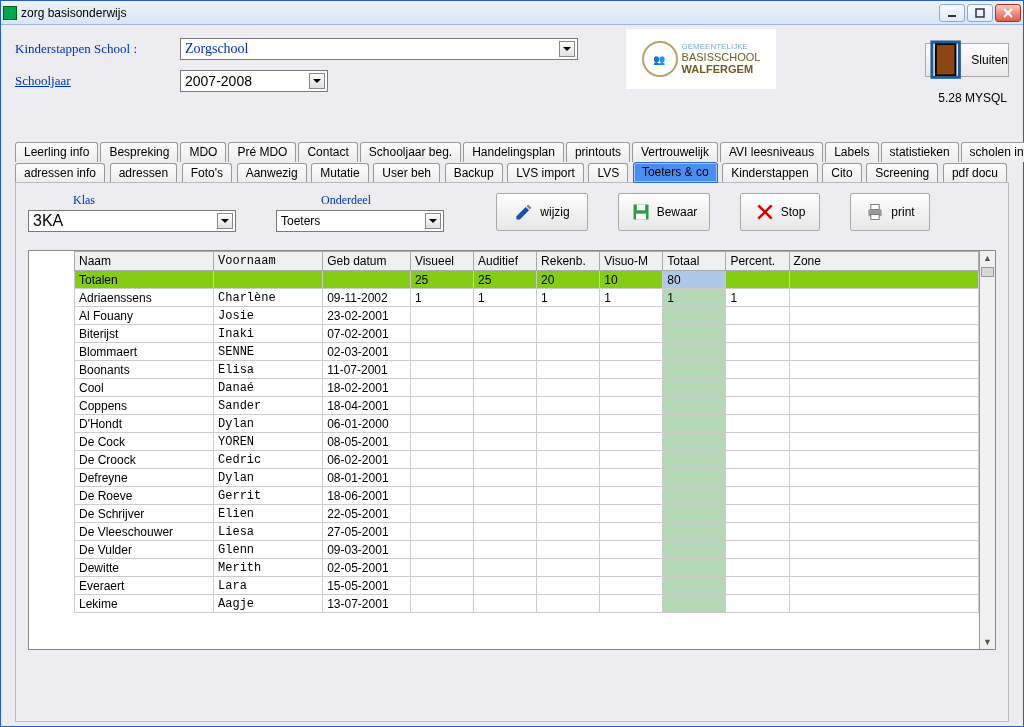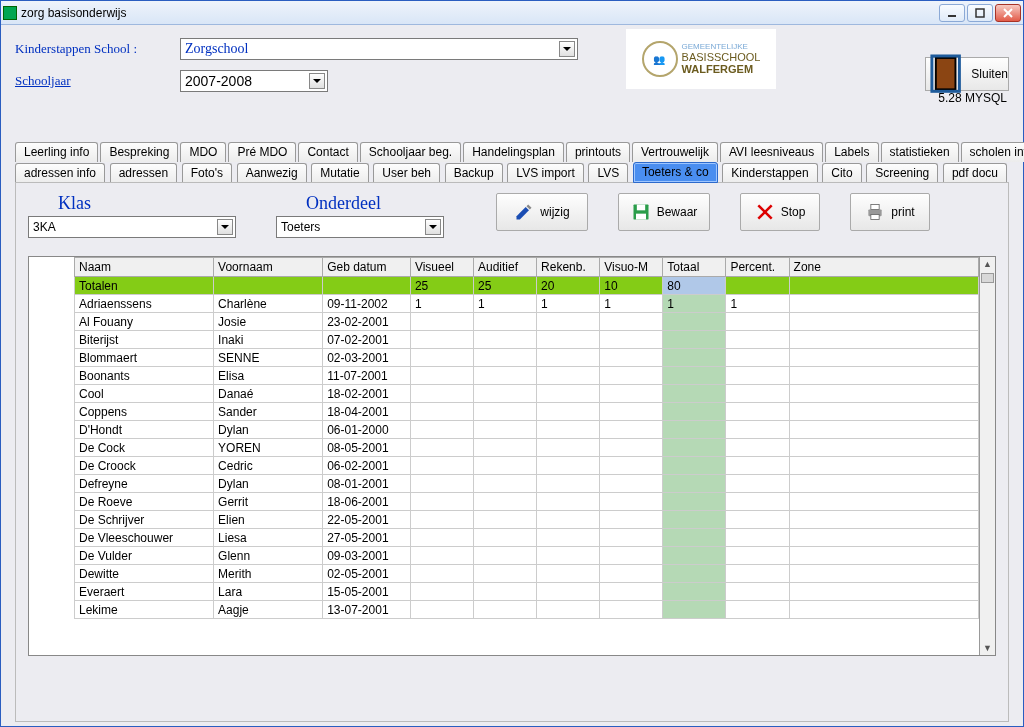--- a/index.html
+++ b/index.html
@@ -26,53 +26,53 @@
   .combo { background:#fff; border:1px solid #7a7a7a; height:22px; display:flex; align-items:center; justify-content:space-between; padding:0 2px 0 4px; cursor:pointer; }
   .combo .arrow { width:16px; height:16px; border:1px solid #888; background:linear-gradient(#fff,#e0e0e0); display:flex; align-items:center; justify-content:center;}
   .combo .arrow::after { content:""; border:4px solid transparent; border-top-color:#000; margin-top:3px;}
   .school-combo { width:398px; }
   .year-combo { width:148px; font-family:"Comic Sans MS", cursive; font-size:14px; }
   .school-combo span:first-child { font-family:"Comic Sans MS", cursive; font-size:14px; color:#0030c0; }
   .logo { position:absolute; left:625px; top:4px; width:150px; height:60px; background:#fff; display:flex; align-items:center; justify-content:center; font-family:"Comic Sans MS",cursive; }
   .logo-inner { display:flex; align-items:center; gap:4px;}
   .logo-circle { width:36px;height:36px;border:2px solid #b4a56c;border-radius:50%;display:flex;align-items:center;justify-content:center;font-size:10px;}
   .logo-text { font-size:11px; color:#6b5b1f; line-height:1.1;}
-  .close-app { position:absolute; right:14px; top:32px; width:84px; height:34px; border:1px solid #aaa; background:linear-gradient(#fefefe,#e8e8e8); display:flex; align-items:center; justify-content:center; gap:6px; cursor:pointer; font-size:12px;}
+  .close-app { position:absolute; right:14px; top:18px; width:84px; height:34px; border:1px solid #aaa; background:linear-gradient(#fefefe,#e8e8e8); display:flex; align-items:center; justify-content:center; gap:6px; cursor:pointer; font-size:12px;}
   .version { position:absolute; right:16px; top:66px; font-size:12px; }
   
   .tabs-wrap { margin-top:44px; }
   .tabs-row { display:flex; font-size:12px; height:21px; align-items:flex-end;justify-content:space-between;}
   .tab { padding:2px 8px 3px; border:1px solid #999; border-bottom:none; background:linear-gradient(#fdfdfd,#ececec); margin-right:2px; cursor:pointer; border-radius:3px 3px 0 0; white-space:nowrap;}
   .tab.active { background:#4a8ef0; color:#000; border:1px solid #2d6acc; box-shadow:inset 0 0 0 1px #9ec6ff; position:relative; z-index:2;}
   .tabs-content { border:1px solid #bbb; background:#ececf1; height:540px; margin-top:-1px; padding:10px 12px 0; position:relative;}
   
   .filters-row { display:flex; gap:40px; align-items:flex-end; }
   .filter-col { display:flex; flex-direction:column;}
-  .filter-lbl { color:#0030c0; font-family:"Comic Sans MS", cursive; font-size:18px; margin-left:30px; margin-bottom:2px;}
+  .filter-lbl { color:#0030c0; font-family:"Comic Sans MS", cursive; font-size:12px; margin-left:45px; margin-bottom:2px;}
   .filter-combo { width:208px; }
   .filter-combo2{ width:168px; }
   
   .action-bar { display:flex; gap:30px; position:absolute; left:480px; top:10px;}
   .act-btn { border:1px solid #aaa; background:linear-gradient(#fefefe,#e7e7e7); height:38px; min-width:92px; display:flex; align-items:center; justify-content:center; gap:6px; font-size:12px; cursor:pointer; border-radius:2px;}
   .act-btn svg { width:20px; height:20px; }
   
   .grid { margin-top:18px; border:1px solid #888; background:#fff; height:400px; display:flex;padding-left:45px;}
   .grid-inner { flex:1; overflow:hidden;}
   .grid table { border-collapse:collapse; width:100%; font-size:12px;}
   .grid th { border:1px solid #aaa; background:#f0f0f0; padding:2px 4px; text-align:left; font-weight:normal; height:18px;}
   .grid td { border:1px solid #ccc; padding:1px 4px; height:18px; white-space:nowrap; overflow:hidden;}
   .grid tr:first-child td { background:#84cc16; }
   .grid td.totaal { background:#b5d9b5; }
   .grid tr:first-child td.totaal{ background:#b0c8e8;}
   .vscroll { width:16px; background:#f0f0f0; border-left:1px solid #999; position:relative;}
   .vscroll::before { content:"▲"; font-size:9px; position:absolute; top:2px; left:3px; color:#555;}
   .vscroll::after { content:"▼"; font-size:9px; position:absolute; bottom:2px; left:3px; color:#555;}
   .thumb { position:absolute; top:16px; left:1px; width:13px; height:10px; background:#d8d8d8; border:1px solid #999;}
   
-  .col-naam{width:130px;} .col-voor{width:102px;} .col-geb{width:82px;}
+  .col-naam{width:130px;} .col-voor{width:102px;font-family:Liberation Mono, monospace;} .col-geb{width:82px;}
   .col-num{width:59px;} .col-tot{width:59px;} .col-zone{width:177px;}
 </style>
 </head>
 <body>
 
 <div class="outer">
   <div class="titlebar">
     <div class="title-left">
       <span class="title-icon"></span>
       <span>zorg basisonderwijs</span>
@@ -162,21 +162,21 @@
           <div class="tab">Cito</div>
           <div class="tab">Screening</div>
           <div class="tab">pdf docu</div>
         </div>
 
       <div class="tabs-content">
         <div class="filters-row">
           <div class="filter-col">
             <span class="filter-lbl">Klas</span>
             <div class="combo filter-combo">
-              <span style="font-size:12px">3KA</span>
+              <span style="font-size:16px">3KA</span>
               <span class="arrow"></span>
             </div>
           </div>
           <div class="filter-col">
             <span class="filter-lbl">Onderdeel</span>
             <div class="combo filter-combo2">
               <span style="font-size:12px">Toeters</span>
               <span class="arrow"></span>
             </div>
           </div>

